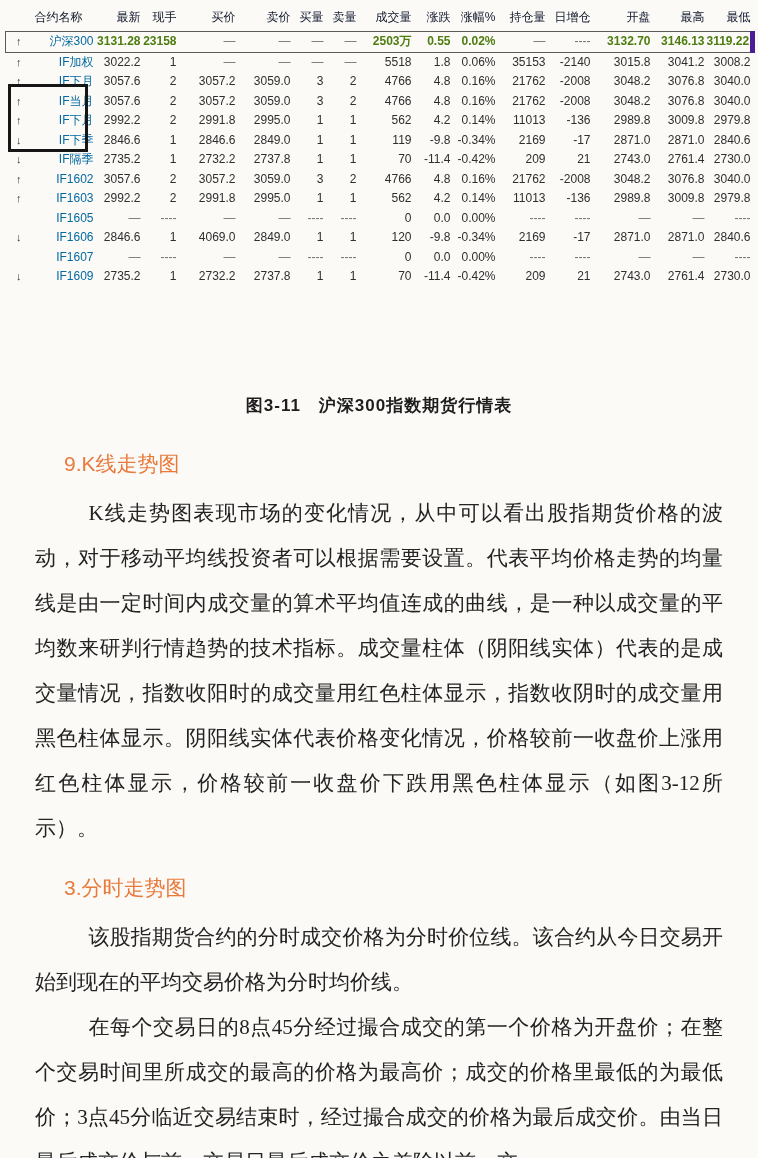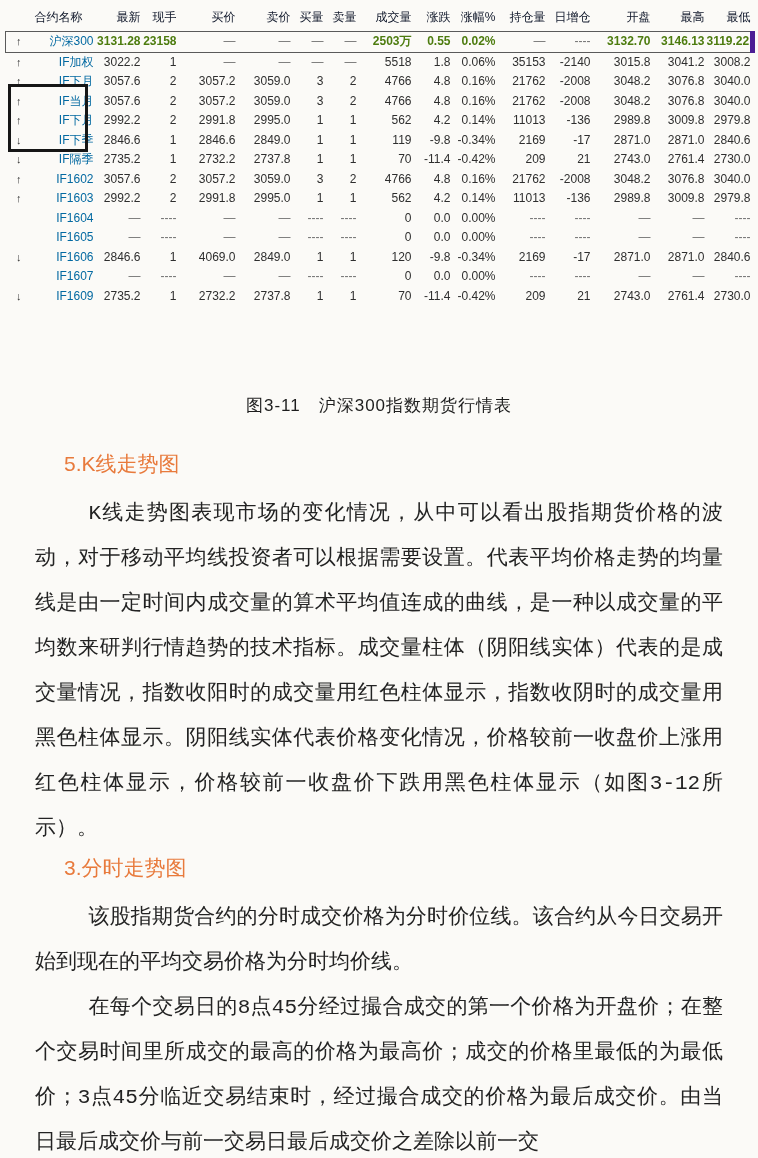--- a/index.html
+++ b/index.html
@@ -32,32 +32,32 @@
   tr.selected td{border-top:1px solid #5a5a5a;border-bottom:1px solid #5a5a5a;}
   tr.selected td:first-child{border-left:1px solid #5a5a5a;}
   tr.selected td:last-child{border-right:5px solid #4c1d95;margin-left:36px;}
   tr.selected td:not(.dash):not(.name):not(.arrow){font-weight:bold;color:#4d7c0f;}
   .annotation-box{
     position:absolute;left:8px;top:84px;width:74px;height:62px;
     border:3px solid #161616;pointer-events:none;
   }
   
   .caption{
-    margin-top:36px;text-align:center;font-size:17px;font-weight:normal;
+    margin-top:36px;text-align:center;font-size:17px;font-weight:bold;
     color:#1d1d1d;letter-spacing:1px;
   }
   
   .sec-heading{
     color:#e87a3c;font-size:21px;font-weight:500;
     margin:34px 0 0 64px;line-height:26px;
   }
-  .sec-heading.second{margin-top:4px;}
+  .sec-heading.second{margin-top:24px;}
   .body-par{
     margin:14px 35px 0 35px;
-    font-family:Liberation Mono, monospace;
+    font-family:Liberation Serif, serif;
     font-size:21px;line-height:45px;color:#232323;
     text-align:justify;text-indent:2.55em;
   }
   .body-par.follow{margin-top:0;}
 </style>
 </head>
 <body>
 
 <div class="page">
 
@@ -259,38 +259,20 @@
             <td>4.2</td>
             <td>0.14%</td>
             <td>11013</td>
             <td>-136</td>
             <td>2989.8</td>
             <td>3009.8</td>
             <td>2979.8</td>
           </tr>
           <tr>
             <td class="arrow"></td>
-            <td class="name">IF1604</td>
-            <td class="dash">—</td>
-            <td class="dash">----</td>
-            <td class="dash">—</td>
-            <td class="dash">—</td>
-            <td class="dash">----</td>
-            <td class="dash">----</td>
-            <td>0</td>
-            <td>0.0</td>
-            <td>0.00%</td>
-            <td class="dash">----</td>
-            <td class="dash">----</td>
-            <td class="dash">—</td>
-            <td class="dash">—</td>
-            <td class="dash">----</td>
-          </tr>
-          <tr>
-            <td class="arrow"></td>
             <td class="name">IF1605</td>
             <td class="dash">—</td>
             <td class="dash">----</td>
             <td class="dash">—</td>
             <td class="dash">—</td>
             <td class="dash">----</td>
             <td class="dash">----</td>
             <td>0</td>
             <td>0.0</td>
             <td>0.00%</td>
@@ -355,21 +337,21 @@
             <td>2730.0</td>
           </tr>
         </tbody>
     </table>
     <div class="annotation-box"></div>
   </div>
 
   <div class="caption">图3-11　沪深300指数期货行情表</div>
 
   <div>
-    <div class="sec-heading">5.K线走势图</div>
+    <div class="sec-heading">9.K线走势图</div>
     <p class="body-par">K线走势图表现市场的变化情况，从中可以看出股指期货价格的波动，对于移动平均线投资者可以根据需要设置。代表平均价格走势的均量线是由一定时间内成交量的算术平均值连成的曲线，是一种以成交量的平均数来研判行情趋势的技术指标。成交量柱体（阴阳线实体）代表的是成交量情况，指数收阳时的成交量用红色柱体显示，指数收阴时的成交量用黑色柱体显示。阴阳线实体代表价格变化情况，价格较前一收盘价上涨用红色柱体显示，价格较前一收盘价下跌用黑色柱体显示（如图3-12所示）。</p>
   </div>
 
   <div>
     <div class="sec-heading second">3.分时走势图</div>
     <p class="body-par">该股指期货合约的分时成交价格为分时价位线。该合约从今日交易开始到现在的平均交易价格为分时均价线。</p>
     <p class="body-par follow">在每个交易日的8点45分经过撮合成交的第一个价格为开盘价；在整个交易时间里所成交的最高的价格为最高价；成交的价格里最低的为最低价；3点45分临近交易结束时，经过撮合成交的价格为最后成交价。由当日最后成交价与前一交易日最后成交价之差除以前一交</p>
   </div>
 
 </div>

